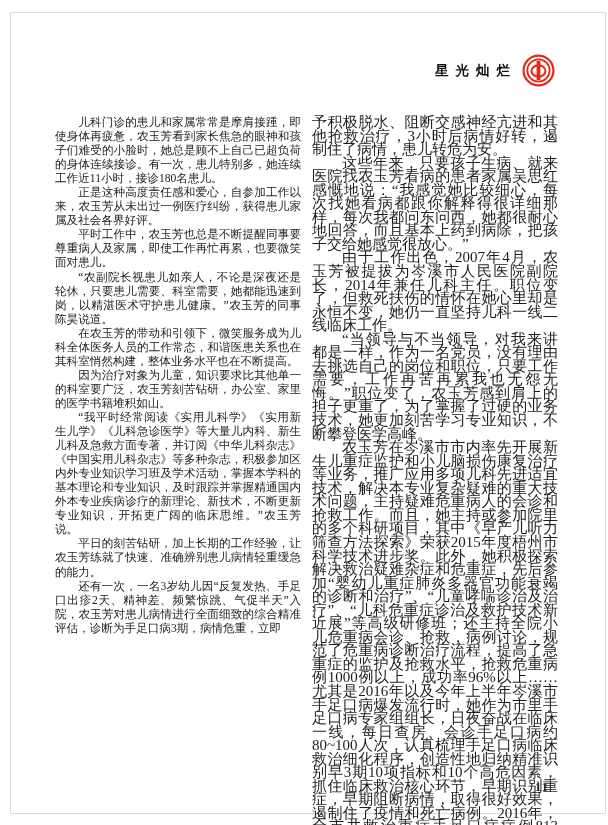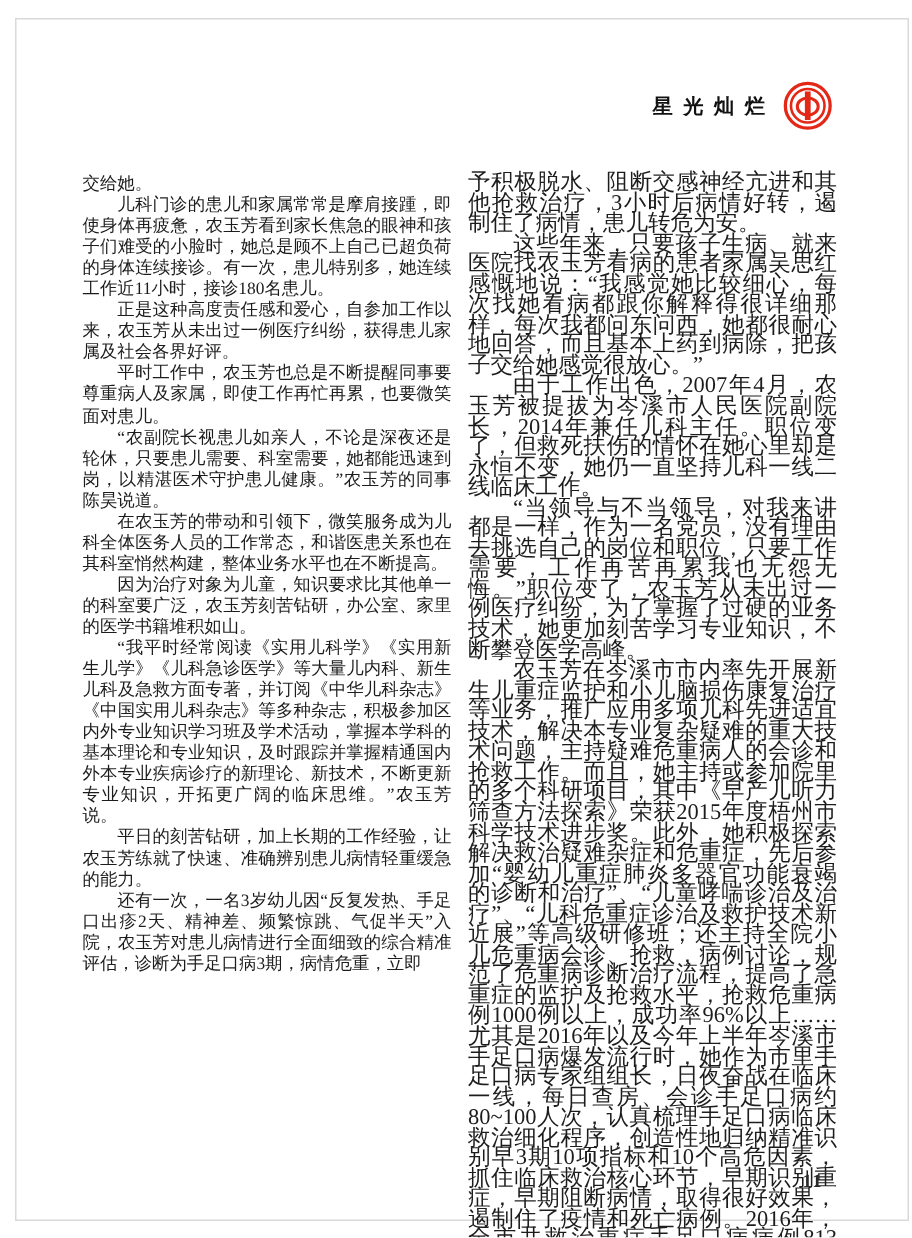--- a/index.html
+++ b/index.html
@@ -99,35 +99,34 @@
     <svg class="logo" viewBox="0 0 36 36" aria-hidden="true">
       <circle cx="18" cy="18" r="16.3" fill="none" stroke="#e42818" stroke-width="2.4"></circle>
       <circle cx="18" cy="18" r="12.2" fill="none" stroke="#e42818" stroke-width="1.9"></circle>
       <ellipse cx="18" cy="18.6" rx="7.6" ry="6.2" fill="none" stroke="#e42818" stroke-width="2.2"></ellipse>
       <rect x="15.9" y="7.6" width="4.2" height="20.8" fill="#e42818"></rect>
     </svg>
   </div>
 
   <div class="content">
     <div class="col col-left">
-      <p class="no-indent">交给她。</p>
       <p>儿科门诊的患儿和家属常常是摩肩接踵，即使身体再疲惫，农玉芳看到家长焦急的眼神和孩子们难受的小脸时，她总是顾不上自己已超负荷的身体连续接诊。有一次，患儿特别多，她连续工作近11小时，接诊180名患儿。</p>
       <p>正是这种高度责任感和爱心，自参加工作以来，农玉芳从未出过一例医疗纠纷，获得患儿家属及社会各界好评。</p>
       <p>平时工作中，农玉芳也总是不断提醒同事要尊重病人及家属，即使工作再忙再累，也要微笑面对患儿。</p>
       <p>“农副院长视患儿如亲人，不论是深夜还是轮休，只要患儿需要、科室需要，她都能迅速到岗，以精湛医术守护患儿健康。”农玉芳的同事陈昊说道。</p>
       <p>在农玉芳的带动和引领下，微笑服务成为儿科全体医务人员的工作常态，和谐医患关系也在其科室悄然构建，整体业务水平也在不断提高。</p>
       <p>因为治疗对象为儿童，知识要求比其他单一的科室要广泛，农玉芳刻苦钻研，办公室、家里的医学书籍堆积如山。</p>
       <p>“我平时经常阅读《实用儿科学》《实用新生儿学》《儿科急诊医学》等大量儿内科、新生儿科及急救方面专著，并订阅《中华儿科杂志》《中国实用儿科杂志》等多种杂志，积极参加区内外专业知识学习班及学术活动，掌握本学科的基本理论和专业知识，及时跟踪并掌握精通国内外本专业疾病诊疗的新理论、新技术，不断更新专业知识，开拓更广阔的临床思维。”农玉芳说。</p>
       <p>平日的刻苦钻研，加上长期的工作经验，让农玉芳练就了快速、准确辨别患儿病情轻重缓急的能力。</p>
       <p>还有一次，一名3岁幼儿因“反复发热、手足口出疹2天、精神差、频繁惊跳、气促半天”入院，农玉芳对患儿病情进行全面细致的综合精准评估，诊断为手足口病3期，病情危重，立即</p>
     </div>
     <div class="col col-right">
       <p class="no-indent">予积极脱水、阻断交感神经亢进和其他抢救治疗，3小时后病情好转，遏制住了病情，患儿转危为安。</p>
       <p>这些年来，只要孩子生病、就来医院找农玉芳看病的患者家属吴思红感慨地说：“我感觉她比较细心，每次找她看病都跟你解释得很详细那样，每次我都问东问西，她都很耐心地回答，而且基本上药到病除，把孩子交给她感觉很放心。”</p>
       <p>由于工作出色，2007年4月，农玉芳被提拔为岑溪市人民医院副院长，2014年兼任儿科主任。职位变了，但救死扶伤的情怀在她心里却是永恒不变，她仍一直坚持儿科一线二线临床工作。</p>
-      <p>“当领导与不当领导，对我来讲都是一样，作为一名党员，没有理由去挑选自己的岗位和职位，只要工作需要，工作再苦再累我也无怨无悔。”职位变了，农玉芳从未出过一例医疗纠纷，为了掌握了过硬的业务技术，她更加刻苦学习专业知识，不断攀登医学高峰。</p>
+      <p>“当领导与不当领导，对我来讲都是一样，作为一名党员，没有理由去挑选自己的岗位和职位，只要工作需要，工作再苦再累我也无怨无悔。”职位变了，农玉芳感到肩上的担子更重了，为了掌握了过硬的业务技术，她更加刻苦学习专业知识，不断攀登医学高峰。</p>
       <p>农玉芳在岑溪市市内率先开展新生儿重症监护和小儿脑损伤康复治疗等业务，推广应用多项儿科先进适宜技术，解决本专业复杂疑难的重大技术问题，主持疑难危重病人的会诊和抢救工作。而且，她主持或参加院里的多个科研项目，其中《早产儿听力筛查方法探索》荣获2015年度梧州市科学技术进步奖。此外，她积极探索解决救治疑难杂症和危重症，先后参加“婴幼儿重症肺炎多器官功能衰竭的诊断和治疗”、“儿童哮喘诊治及治疗”、“儿科危重症诊治及救护技术新近展”等高级研修班；还主持全院小儿危重病会诊、抢救，病例讨论，规范了危重病诊断治疗流程，提高了急重症的监护及抢救水平，抢救危重病例1000例以上，成功率96%以上……尤其是2016年以及今年上半年岑溪市手足口病爆发流行时，她作为市里手足口病专家组组长，日夜奋战在临床一线，每日查房、会诊手足口病约80~100人次，认真梳理手足口病临床救治细化程序，创造性地归纳精准识别早3期10项指标和10个高危因素，抓住临床救治核心环节，早期识别重症，早期阻断病情，取得很好效果，遏制住了疫情和死亡病例。2016年，全市共救治重症手足口病病例813例，重症死亡率仅0.37%，明显低于全国平均水平。2017年，截止7月31日，全市共救治重症手足口病病例1150例（占全区的一半），无死亡病例。其中，她推广的《小儿危重病例评分法》《危重儿的营养支持》、“婴幼儿重症肺炎多器官功能衰竭的诊断和治疗”和《手</p>
     </div>
   </div>
 
   <div class="page-number">11</div>
 
 </div>
 
 </body></html>

